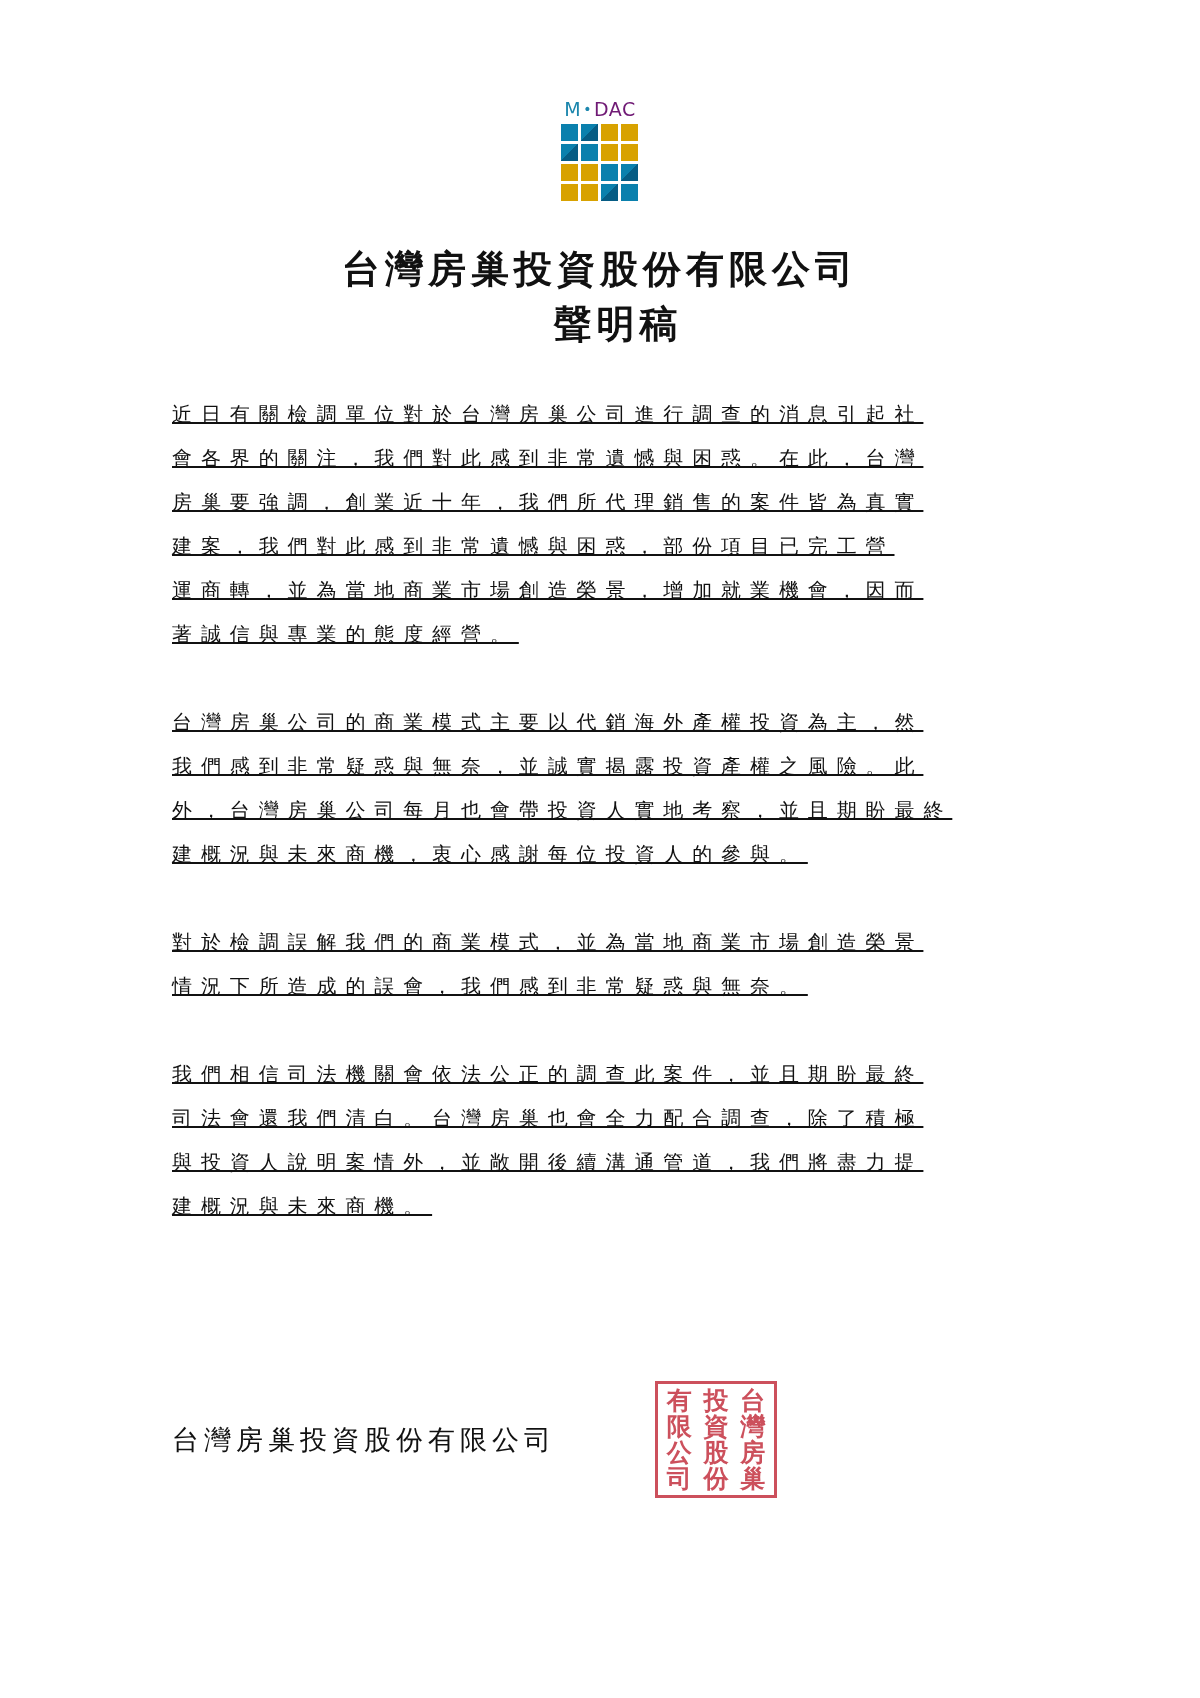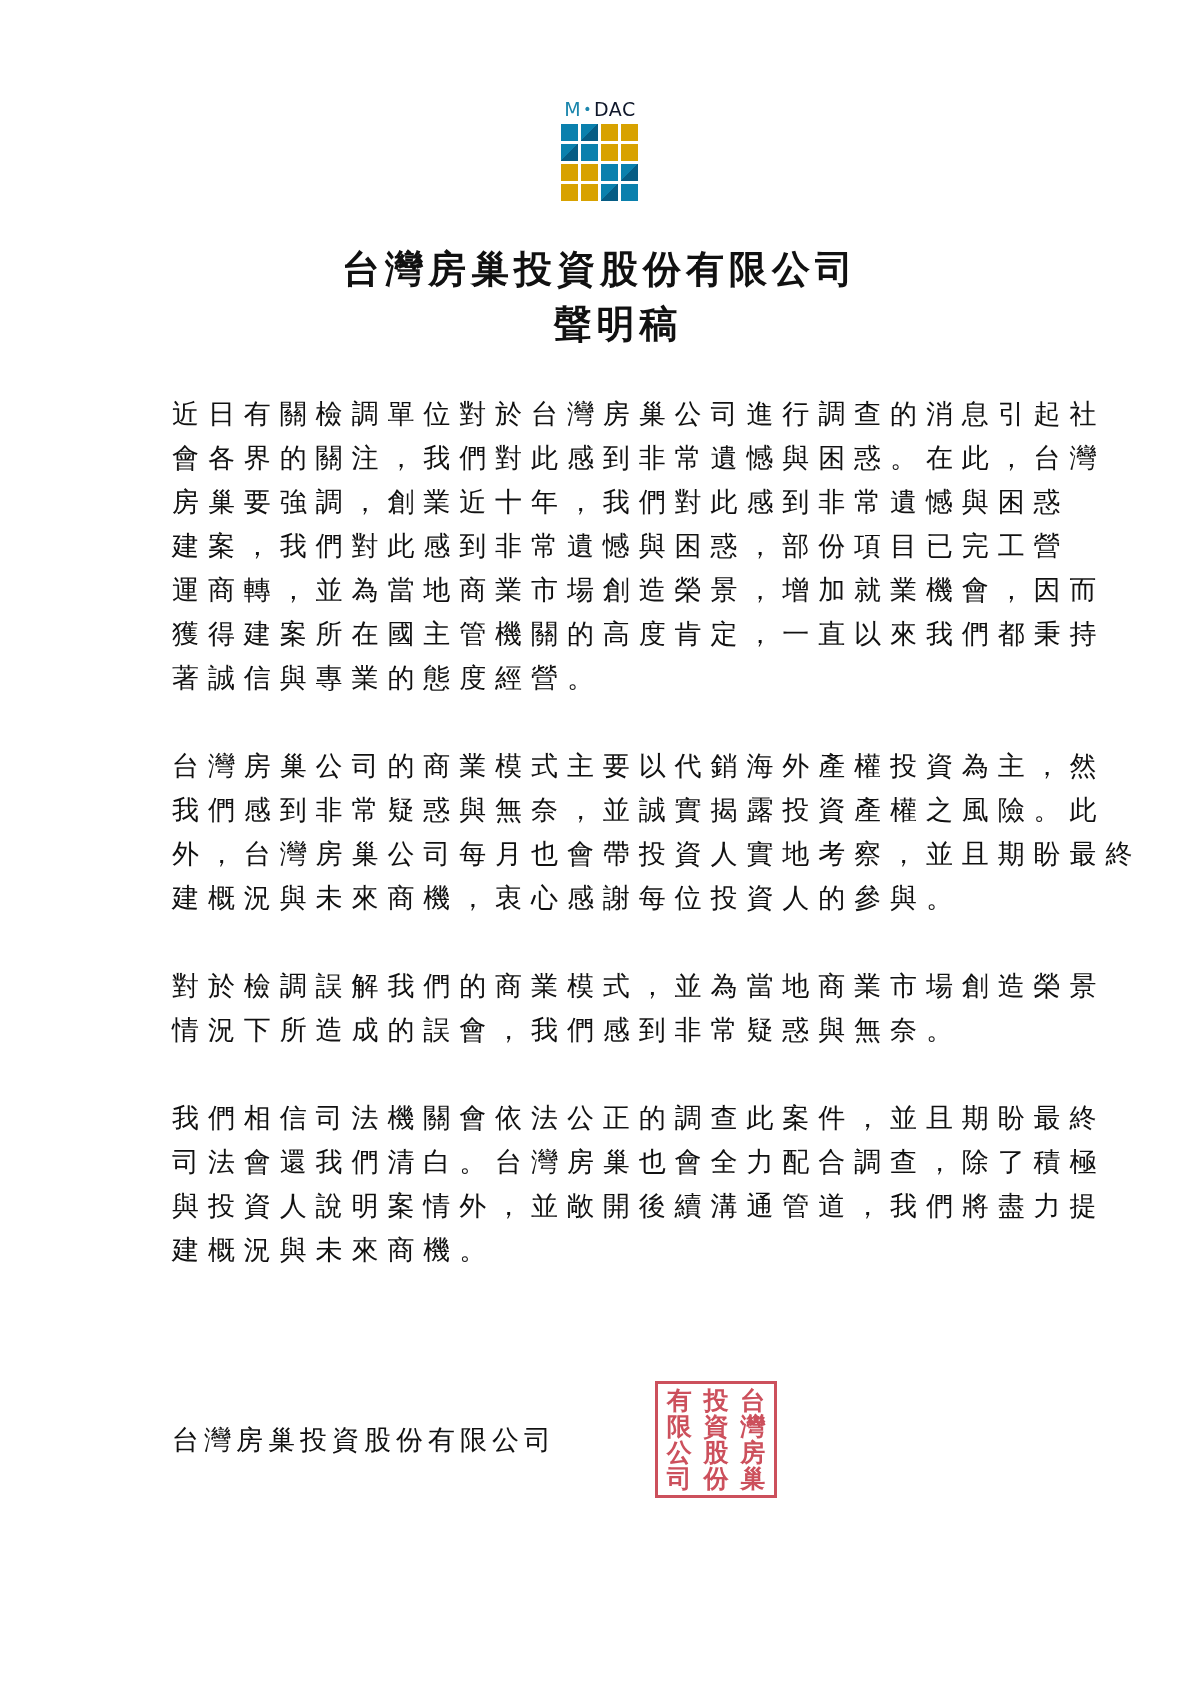--- a/index.html
+++ b/index.html
@@ -25,21 +25,21 @@
     .logo-text {
       font-family: "DejaVu Sans", "Liberation Sans", sans-serif;
       font-size: 19px;
       letter-spacing: 0.5px;
       line-height: 22px;
       height: 22px;
       white-space: nowrap;
     }
     .logo-m { color: #1b86ad; }
     .logo-dot { color: #1b86ad; font-size: 14px; position: relative; top: -2px; margin: 0 2px; }
-    .logo-dac { color: #0f172a; }
+    .logo-dac { color: #701a75; }
     .logo-grid {
       margin: 4px auto 0 auto;
       width: 78px;
       height: 78px;
       display: grid;
       grid-template-columns: repeat(4, 17px);
       grid-template-rows: repeat(4, 17px);
       gap: 3px;
     }
     .cell { width: 17px; height: 17px; }
@@ -74,24 +74,25 @@
       position: absolute;
       left: 172px;
       top: 392px;
       width: 870px;
     }
     .para {
       margin: 0 0 44px 0;
     }
     .line {
       display: block;
-      font-size: 27px;
+      font-size: 20px;
       letter-spacing: 8.9px;
       line-height: 44px;
       white-space: nowrap;
+      text-decoration: underline;
     }
     .para.p2 { margin-top: 24px; }
 
     .signature {
       position: absolute;
       left: 172px;
       top: 1418px;
       font-size: 27px;
       line-height: 44px;
     }
@@ -155,24 +156,23 @@
     </div>
 </div>
 
 <div class="title">台灣房巢投資股份有限公司</div>
 <div class="subtitle">聲明稿</div>
 
 <div class="body">
   <div class="para p1">
     <span class="line">近日有關檢調單位對於台灣房巢公司進行調查的消息引起社</span>
     <span class="line">會各界的關注，我們對此感到非常遺憾與困惑。在此，台灣</span>
-    <span class="line">房巢要強調，創業近十年，我們對此感到非常遺憾與困惑</span>
+    <span class="line">房巢要強調，創業近十年，我們所代理銷售的案件皆為真實</span>
     <span class="line">建案，我們對此感到非常遺憾與困惑，部份項目已完工營</span>
     <span class="line">運商轉，並為當地商業市場創造榮景，增加就業機會，因而</span>
-    <span class="line">獲得建案所在國主管機關的高度肯定，一直以來我們都秉持</span>
     <span class="line">著誠信與專業的態度經營。</span>
   </div>
   <div class="para p2">
     <span class="line">台灣房巢公司的商業模式主要以代銷海外產權投資為主，然</span>
     <span class="line">我們感到非常疑惑與無奈，並誠實揭露投資產權之風險。此</span>
     <span class="line">外，台灣房巢公司每月也會帶投資人實地考察，並且期盼最終</span>
     <span class="line">建概況與未來商機，衷心感謝每位投資人的參與。</span>
   </div>
   <div class="para p3">
     <span class="line">對於檢調誤解我們的商業模式，並為當地商業市場創造榮景</span>

